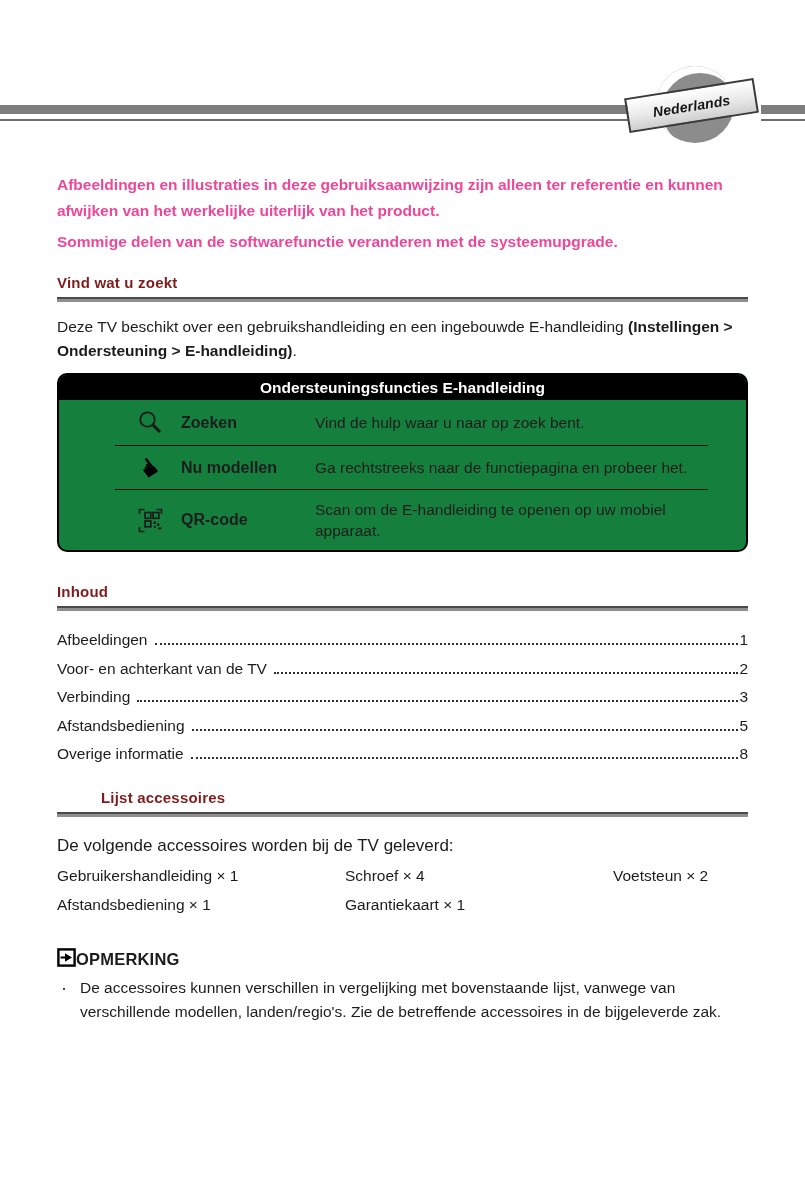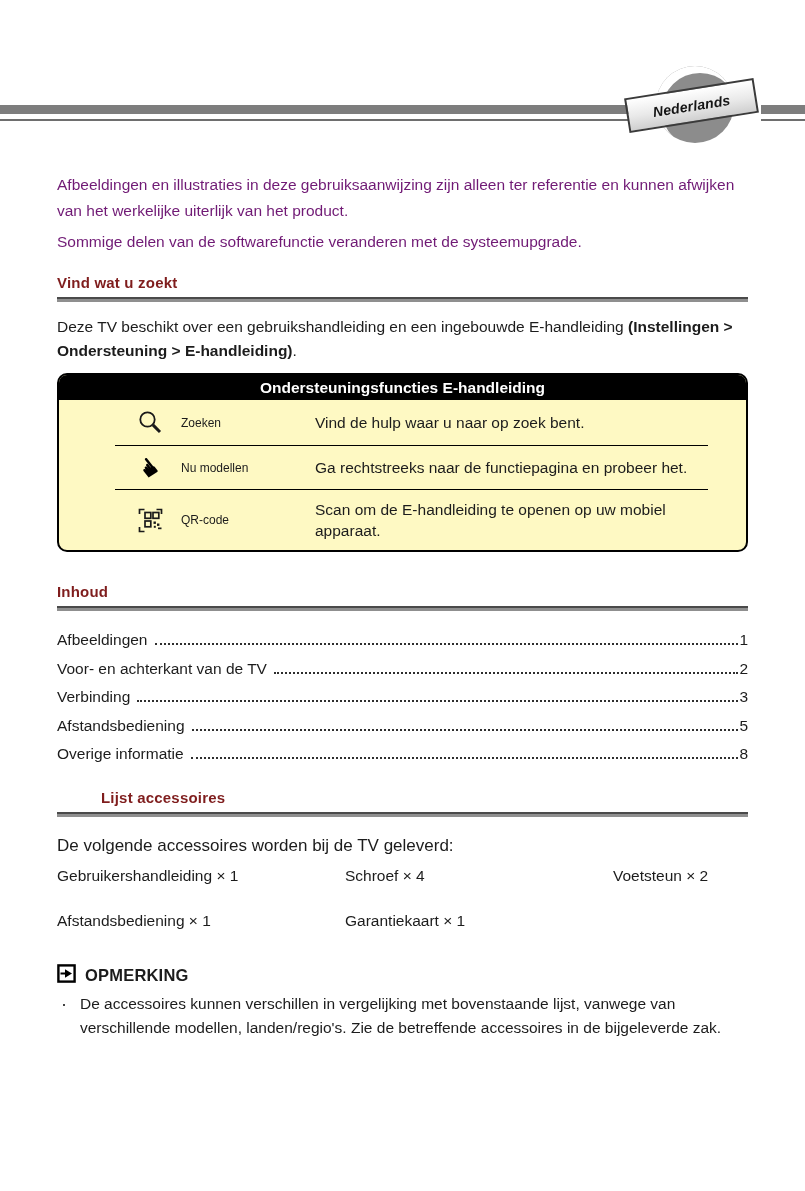--- a/index.html
+++ b/index.html
@@ -26,61 +26,61 @@
     background:linear-gradient(180deg,#ffffff 0%,#e9e9e9 55%,#cfcfcf 100%);
     border:2px solid #3a3a3a; transform:rotate(-9deg);
     display:flex; align-items:center; justify-content:center;
     font-weight:bold; font-style:italic; font-size:14px; color:#141414; letter-spacing:.2px;
   }
 
   
   .content { position:absolute; top:0; left:57px; width:691px; }
 
   .intro { padding-top:172px; }
-  .intro p { font-size:15.5px; font-weight:normal; line-height:26px; color:#701a75; }
+  .intro p { font-size:15.5px; font-weight:bold; line-height:26px; color:#ec4899; }
   .intro p + p { margin-top:5px; }
 
   .section-title { font-size:15px; font-weight:bold; color:#7f1d1d; letter-spacing:.2px; }
   .mt-find { margin-top:19px; }
   .mt-inhoud { margin-top:31px; }
   .mt-acc { margin-top:20px;margin-left:44px; }
   .section-rule { margin-top:6px; height:2px; border-top:2px solid #4a4a4a; border-bottom:3px solid #8f8f8f; }
 
   .find-body { margin-top:13px; font-size:15.5px; line-height:24px; }
   .find-body b { font-weight:bold; }
 
   
   .support-table {
-    margin-top:10px; border:2px solid #000; border-radius:10px; overflow:hidden; background:#fef9c3;
+    margin-top:10px; border:2px solid #000; border-radius:10px; overflow:hidden; background:#15803d;
   }
   .support-header {
     background:#000; color:#fff; text-align:center; font-weight:bold;
     font-size:15.5px; line-height:25px; height:25px;
   }
   .t-row { display:flex; align-items:center; padding:9px 10px 9px 0; }
   .t-icon { margin-left:78px; width:32px; flex:0 0 32px; display:flex; align-items:center; }
-  .t-label { flex:0 0 146px; padding-left:12px; font-weight:normal; font-size:12px; }
+  .t-label { flex:0 0 146px; padding-left:12px; font-weight:bold; font-size:16px; }
   .t-desc  { width:382px; font-size:15.5px; line-height:21px; }
   .t-sep   { height:1px; background:#000; margin-left:56px; margin-right:38px; }
 
   .hand-glyph { font-size:25px; line-height:25px; color:#000; display:inline-block; transform:rotate(52deg); }
 
   
   .toc { margin-top:15px; }
   .toc-row { display:flex; align-items:baseline; font-size:15.5px; line-height:28.5px; }
   .toc-dots { flex:1; border-bottom:2px dotted #2e2e2e; margin:0 1px 5px 7px; }
   .toc-page { flex:0 0 auto; }
 
   
   .acc-intro { margin-top:19px; font-size:17px; }
-  .acc-grid { margin-top:9px; display:grid; grid-template-columns:288px 268px auto; row-gap:24px; font-size:15.5px; line-height:21px; }
+  .acc-grid { margin-top:9px; display:grid; grid-template-columns:288px 268px auto; row-gap:8px; font-size:15.5px; line-height:21px; }
 
   
   .note { margin-top:33px; }
-  .note-head { display:flex; align-items:center; gap:9px; }
+  .note-head { display:flex; align-items:center; gap:0; }
   .note-title { font-weight:bold; font-size:16.5px; letter-spacing:.2px; }
   .note-item { display:flex; margin-top:5px; }
   .note-bullet { flex:0 0 14px; text-align:center; font-size:18px; line-height:24.5px; }
   .note-text { flex:1; padding-left:9px; font-size:15.5px; line-height:24.5px; }
 </style>
 </head>
 <body>
 
 <div class="page">
 

